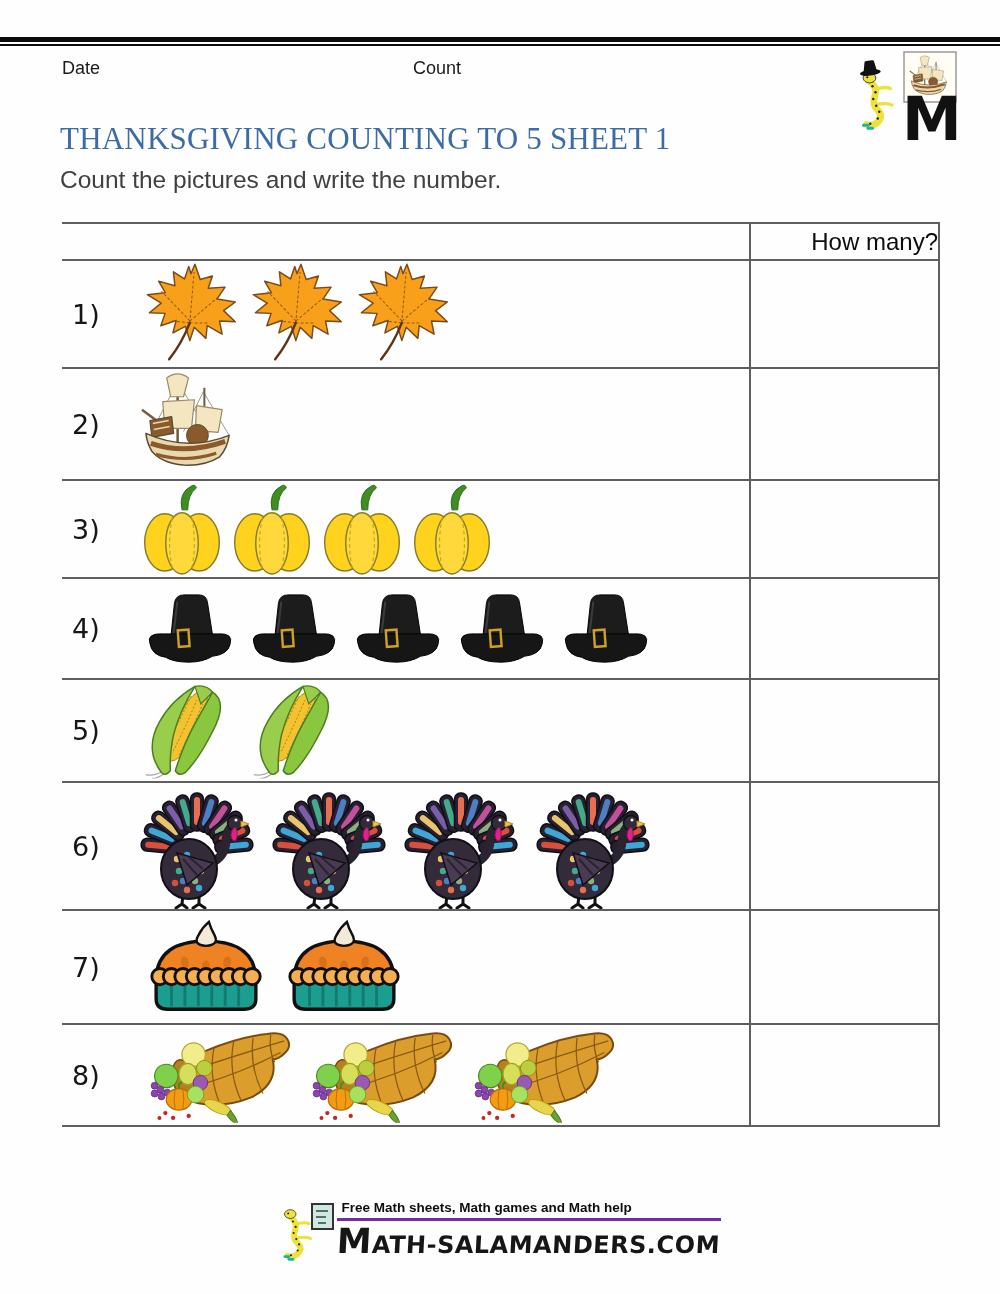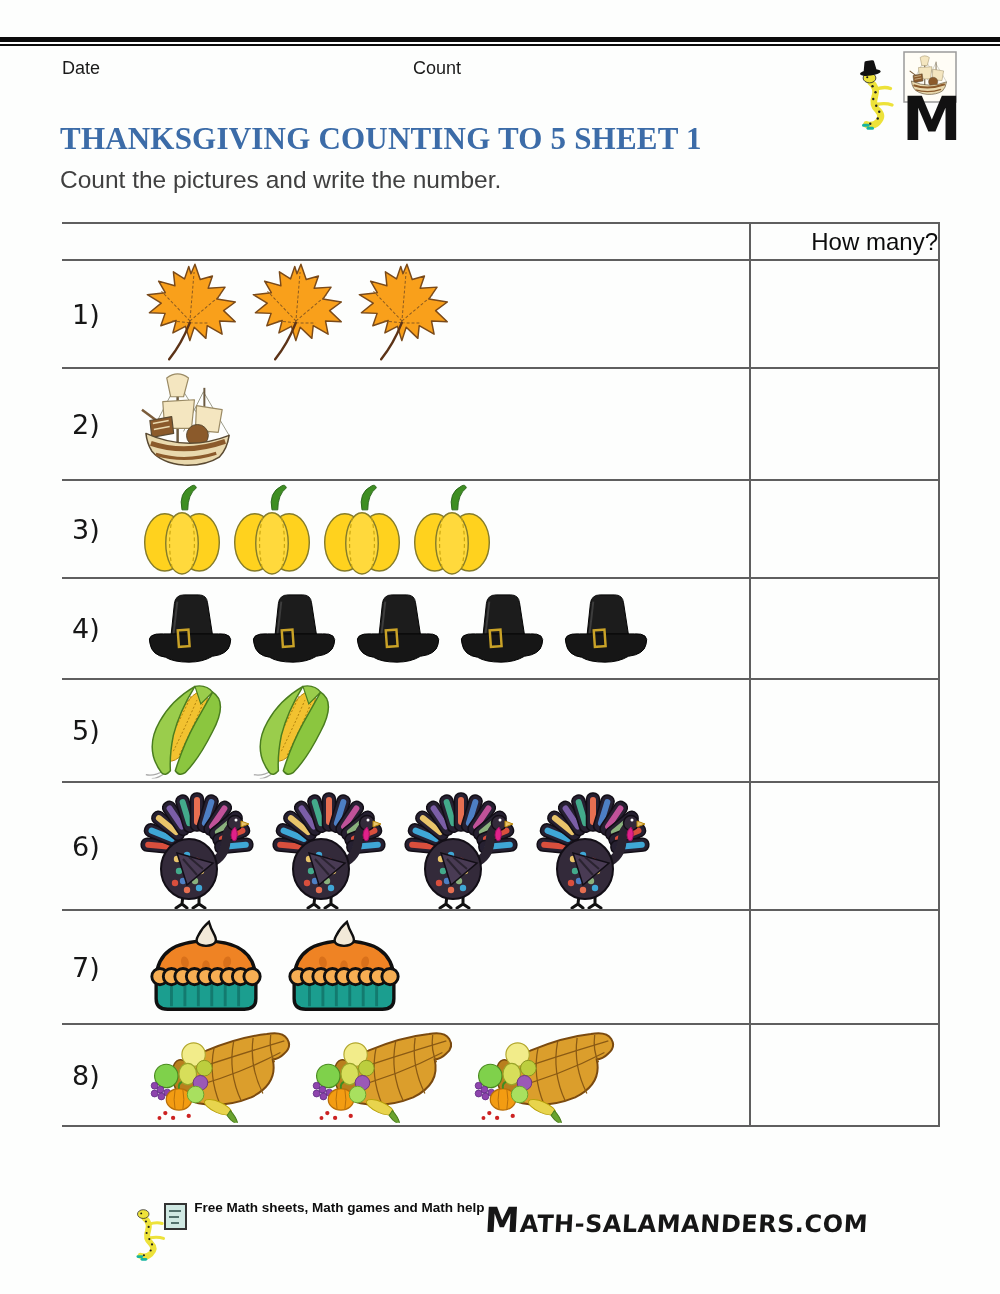--- a/index.html
+++ b/index.html
@@ -10,42 +10,42 @@
             border-top:5px solid #0b0b0b;border-bottom:2px solid #0b0b0b;
             box-sizing:border-box;background:#fff}
 
   .meta-label{position:absolute;top:58px;font-size:18px;color:#1a1a1a}
   .meta-name{left:62px}
   .meta-date{left:413px}
 
   .corner-logo{position:absolute;left:856px;top:50px;width:106px;height:96px}
 
   .page-title{position:absolute;left:60px;top:121px;
-              font-family:"Liberation Serif",serif;font-size:31px;font-weight:700;
+              font-family:"Liberation Serif",serif;font-size:31px;font-weight:400;
               letter-spacing:0.2px;color:#3C6CA8;white-space:nowrap}
   .instruction{position:absolute;left:60px;top:166px;font-size:24.5px;color:#404040}
 
   table.sheet{position:absolute;left:62px;top:222px;width:878px;
               border-collapse:collapse;table-layout:fixed}
   table.sheet td{padding:0;border-bottom:2px solid #5f5f5f}
   table.sheet tr.header-row td{border-top:2px solid #5f5f5f}
   td.main-cell{vertical-align:middle}
   td.ans-cell{border-left:2px solid #5f5f5f;border-right:2px solid #5f5f5f;width:187px}
   .header-row{height:37px}
   .howmany{font-size:24px;text-align:right;vertical-align:middle;color:#0d0d0d}
   .row-flex{display:flex;align-items:center}
   .rownum{flex:none;width:66px;padding-left:10px;font-size:27px;color:#161616;
           font-family:"DejaVu Sans",sans-serif}
   .pics{display:flex;align-items:center;gap:2px}
   .pic{flex:none;display:block}
 
   .footer{position:absolute;left:0;top:1200px;width:1000px;
           display:flex;justify-content:center}
   .footer-inner{display:flex;align-items:flex-start}
-  .footer-col{display:flex;flex-direction:row}
+  .footer-col{display:flex;flex-direction:column}
   .tagline{font-size:13.5px;font-weight:bold;color:#0d0d0d;padding-left:4px;white-space:nowrap}
   .footer-rule{height:3px;background:#6F2DA8;margin:3px 0 0}
   .site{font-size:24px;font-weight:bold;letter-spacing:0.5px;color:#161616;
         font-family:"DejaVu Sans",sans-serif;transform:skewX(-3deg);white-space:nowrap}
   .site::first-letter{font-size:1.45em}
   .hidden-defs{position:absolute;width:0;height:0;overflow:hidden}
 </style>
 </head>
 <body>
 

